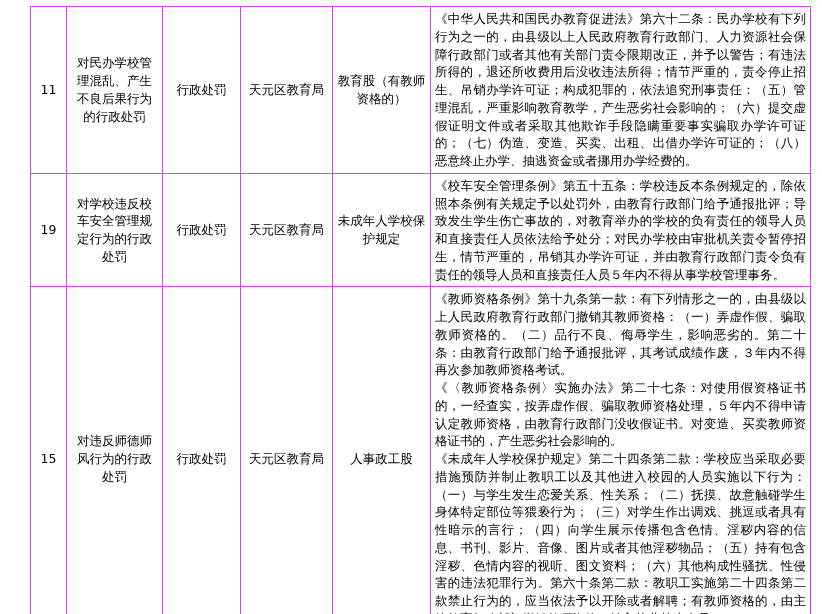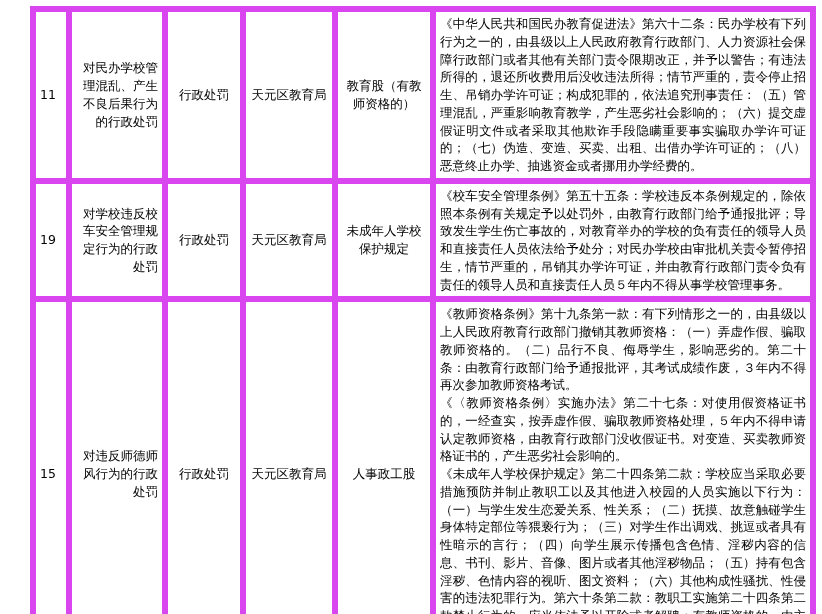--- a/index.html
+++ b/index.html
@@ -19,40 +19,41 @@
     background: #ffffff;
     box-sizing: border-box;
     padding: 6px 12px 0 30px;
   }
   table.reg-table {
     border-collapse: collapse;
     width: 780px;
     table-layout: fixed;
   }
   table.reg-table td {
-    border: 6px solid #d946ef;
+    border: 1px solid #d946ef;
     vertical-align: middle;
     font-size: 12.5px;
     line-height: 1.42;
     color: #000000;
     padding: 3px 4px;
     word-break: break-all;
   }
   col.c-no    { width: 36px; }
   col.c-item  { width: 96px; }
   col.c-type  { width: 78px; }
   col.c-org   { width: 92px; }
   col.c-dept  { width: 98px; }
   col.c-basis { width: 380px; }
 
   td.no {
+    text-align: center;
     margin-top: 30px;
   }
   td.item {
-    text-align: right;
+    text-align: center;
     padding-left: 5px;
   }
   td.type, td.org, td.dept {
     text-align: center;
   }
   td.basis {
     text-align: justify;
     text-justify: inter-ideograph;
     vertical-align: top;
     padding: 4px 5px 4px 5px;

